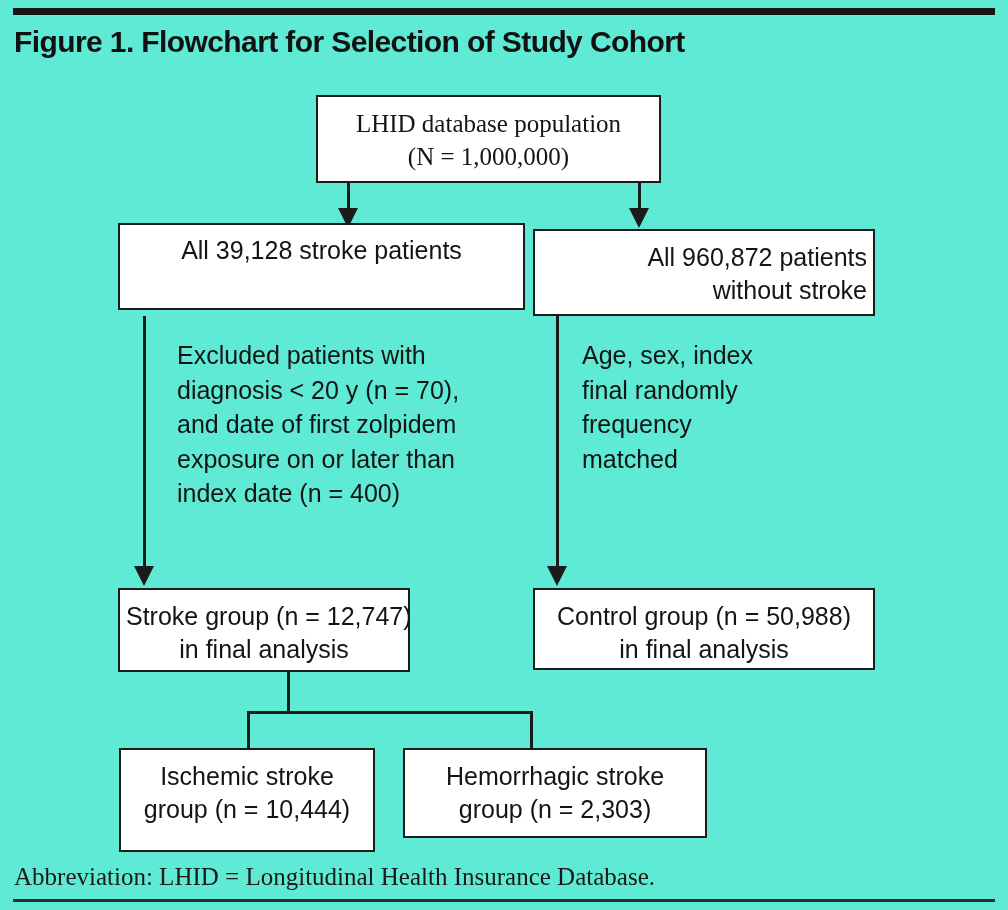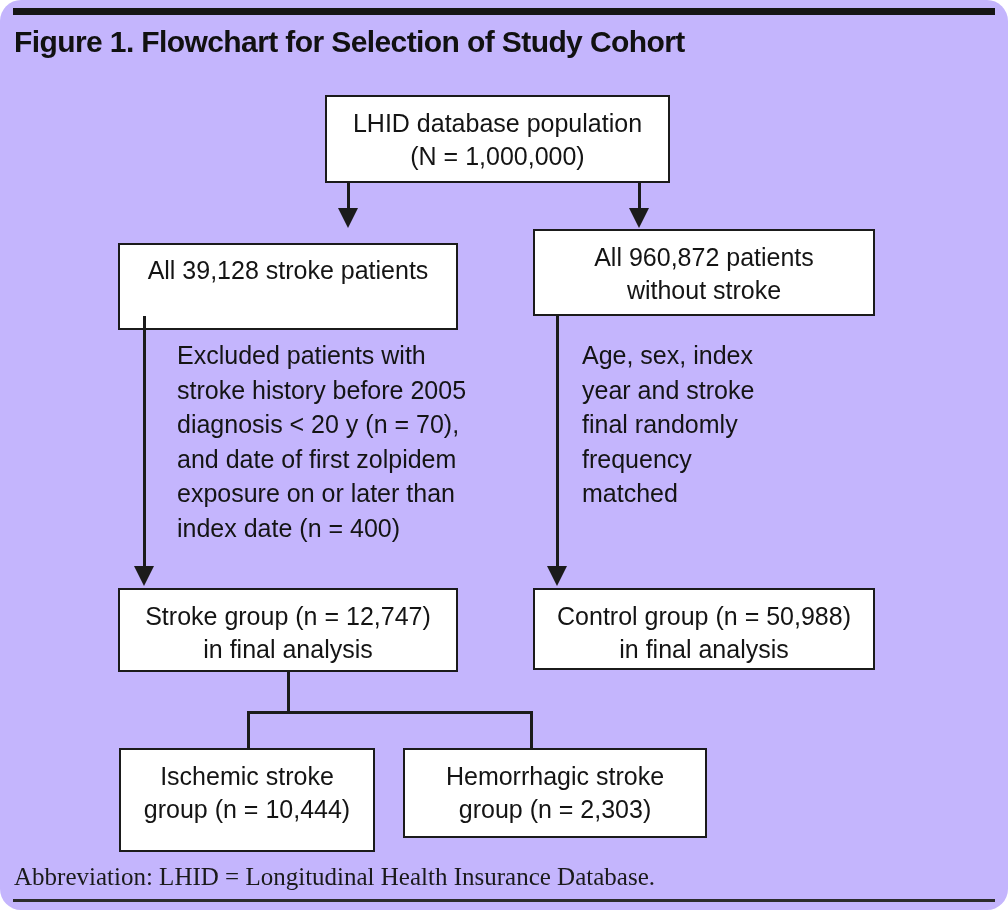--- a/index.html
+++ b/index.html
@@ -4,25 +4,24 @@
 <style>
   html, body {
     margin: 0;
     padding: 0;
     background: #ffffff;
   }
   #page {
     position: relative;
     width: 1008px;
     height: 910px;
-    background: #c4b5fd;
+    background: #5eead4;
     overflow: hidden;
     font-family: "Liberation Sans", sans-serif;
     color: #1a1a1a;
-    border-radius: 21px;
   }
 
   
   .rule-top {
     position: absolute;
     left: 13px;
     top: 8px;
     width: 982px;
     height: 7px;
     background: #151515;
@@ -115,70 +114,68 @@
 </style>
 </head>
 <body>
 
 <div id="page">
 
   <div class="rule-top"></div>
 
   <div class="figure-title">Figure 1. Flowchart for Selection of Study Cohort</div>
 
-  <div class="node mid" style="left:325px; top:95px; width:345px; height:88px;">
+  <div class="node mid" style="left:316px; top:95px; width:345px; height:88px;font-family:Liberation Serif, serif;">
     <div class="lines">
       <span class="ln">LHID database population</span>
       <span class="ln">(N = 1,000,000)</span>
     </div>
   </div>
 
   <div class="vline" style="left:347px; top:183px; height:30px;"></div>
   <div class="arrowhead" style="left:338px; top:208px;"></div>
 
   <div class="vline" style="left:638px; top:183px; height:30px;"></div>
   <div class="arrowhead" style="left:629px; top:208px;"></div>
 
-  <div class="node top-align" style="left:118px; top:243px; width:340px; height:87px;">
+  <div class="node top-align" style="left:118px; top:223px; width:407px; height:87px;">
     <div class="lines">
       <span class="ln">All 39,128 stroke patients</span>
     </div>
   </div>
 
-  <div class="node mid" style="left:533px; top:229px; width:342px; height:87px;">
+  <div class="node mid" style="left:533px; top:229px; width:342px; height:87px;text-align:right;">
     <div class="lines">
       <span class="ln">All 960,872 patients</span>
       <span class="ln">without stroke</span>
     </div>
   </div>
 
   <div class="vline" style="left:143px; top:316px; height:254px;"></div>
   <div class="arrowhead" style="left:134px; top:566px;"></div>
 
   <div class="vline" style="left:556px; top:316px; height:254px;"></div>
   <div class="arrowhead" style="left:547px; top:566px;"></div>
 
   <div class="annot" style="left:177px; top:338px;">
     <span class="ln">Excluded patients with</span>
-    <span class="ln">stroke history before 2005</span>
     <span class="ln">diagnosis &lt; 20 y (n = 70),</span>
     <span class="ln">and date of first zolpidem</span>
     <span class="ln">exposure on or later than</span>
     <span class="ln">index date (n = 400)</span>
   </div>
 
   <div class="annot" style="left:582px; top:338px;">
     <span class="ln">Age, sex, index</span>
-    <span class="ln">year and stroke</span>
     <span class="ln">final randomly</span>
     <span class="ln">frequency</span>
     <span class="ln">matched</span>
   </div>
 
-  <div class="node mid" style="left:118px; top:588px; width:340px; height:84px;">
+  <div class="node mid" style="left:118px; top:588px; width:292px; height:84px;">
     <div class="lines">
       <span class="ln">Stroke group (n = 12,747)</span>
       <span class="ln">in final analysis</span>
     </div>
   </div>
 
   <div class="node mid" style="left:533px; top:588px; width:342px; height:82px;">
     <div class="lines">
       <span class="ln">Control group (n = 50,988)</span>
       <span class="ln">in final analysis</span>

